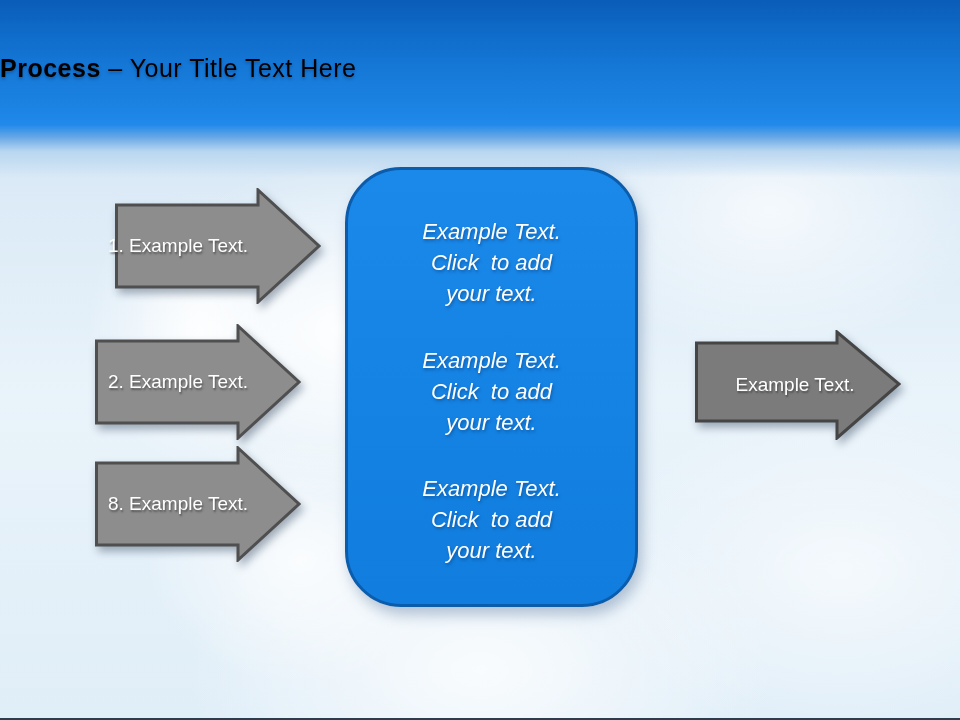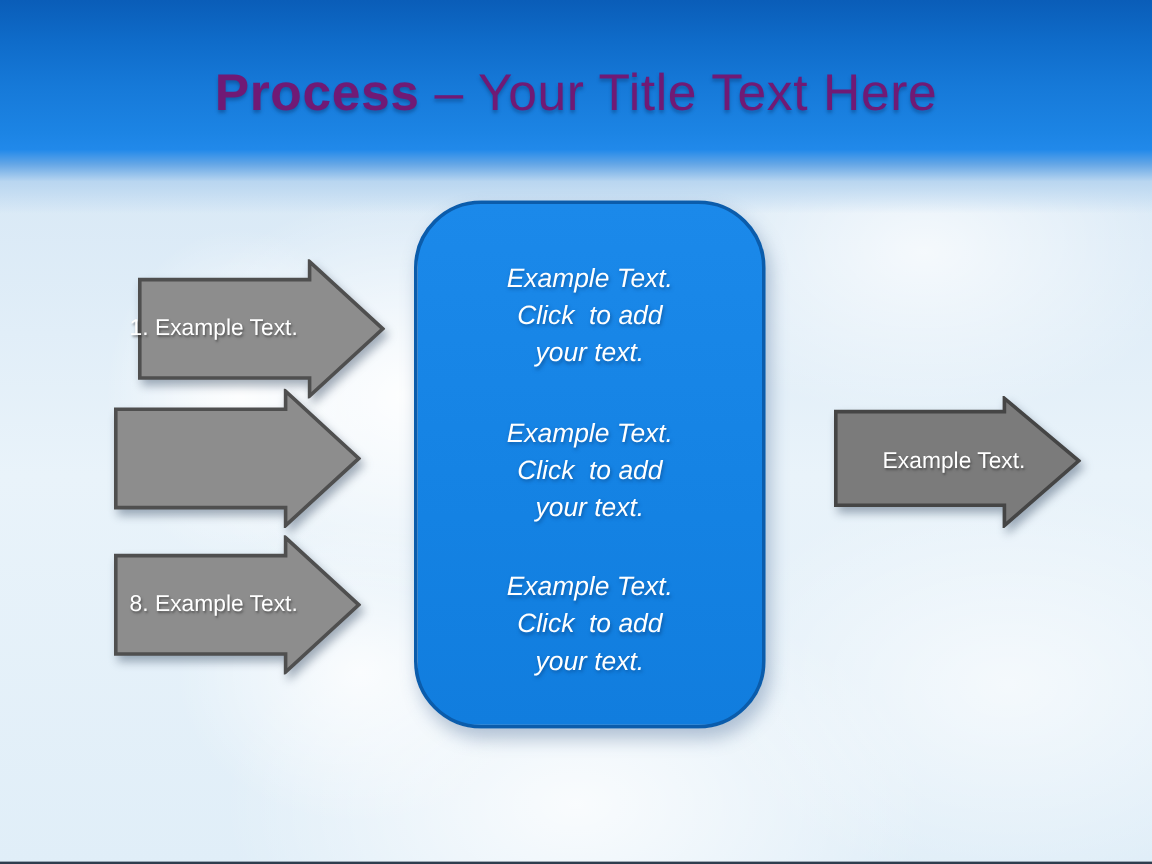--- a/index.html
+++ b/index.html
@@ -29,21 +29,21 @@
       #0f6cca 20%,
       #1679d8 40%,
       #1c84e4 62%,
       #2189ea 70%,
       #66a7e6 77%,
       #b9d6f0 85%,
       rgba(224,238,250,0) 100%);
   }
   .title{
     position:absolute;top:54px;left:0;width:100%;
-    text-align:center;color:#701a75;font-size:43px;letter-spacing:0.5px;
+    text-align:left;color:#000000;font-size:25px;letter-spacing:0.5px;
     text-shadow:0 2px 3px rgba(8,48,100,0.4);
     white-space:pre;
   }
   .title .bold{font-weight:700;}
   .title .rest{font-weight:400;}
 
   .arrow{position:absolute;}
   .arrow svg{display:block;filter:drop-shadow(3px 5px 4px rgba(55,75,100,0.45));}
   .arrow-left polygon{fill:#8d8d8d;stroke:#4f4f4f;stroke-width:3;}
   .arrow-right polygon{fill:#7b7b7b;stroke:#454545;stroke-width:3;}
@@ -79,31 +79,32 @@
 </head>
 <body>
 
 <div class="slide">
   <div class="bg"></div>
   <div class="header"></div>
   <div class="bottom-bar"></div>
 
   <div class="title"><span class="bold">Process</span><span class="rest"> – Your Title Text Here</span></div>
 
-  <div class="arrow arrow-left" style="left:95px;top:216px;width:206px;height:116px;padding-left:20px;">
+  <div class="arrow arrow-left" style="left:95px;top:188px;width:206px;height:116px;padding-left:20px;">
     <svg width="206" height="116" viewBox="0 0 206 116">
       <polygon points="1.5,17 143,17 143,2 204,58 143,114 143,99 1.5,99"></polygon>
     </svg>
     <div class="label">1. Example Text.</div>
   </div>
 
   <div class="arrow arrow-left" style="left:95px;top:324px;width:206px;height:116px;">
     <svg width="206" height="116" viewBox="0 0 206 116">
       <polygon points="1.5,17 143,17 143,2 204,58 143,114 143,99 1.5,99"></polygon>
     </svg>
+    <div class="label">2. Example Text.</div>
   </div>
 
   <div class="arrow arrow-left" style="left:95px;top:446px;width:206px;height:116px;">
     <svg width="206" height="116" viewBox="0 0 206 116">
       <polygon points="1.5,17 143,17 143,2 204,58 143,114 143,99 1.5,99"></polygon>
     </svg>
     <div class="label">8. Example Text.</div>
   </div>
 
   <div class="center-box">

